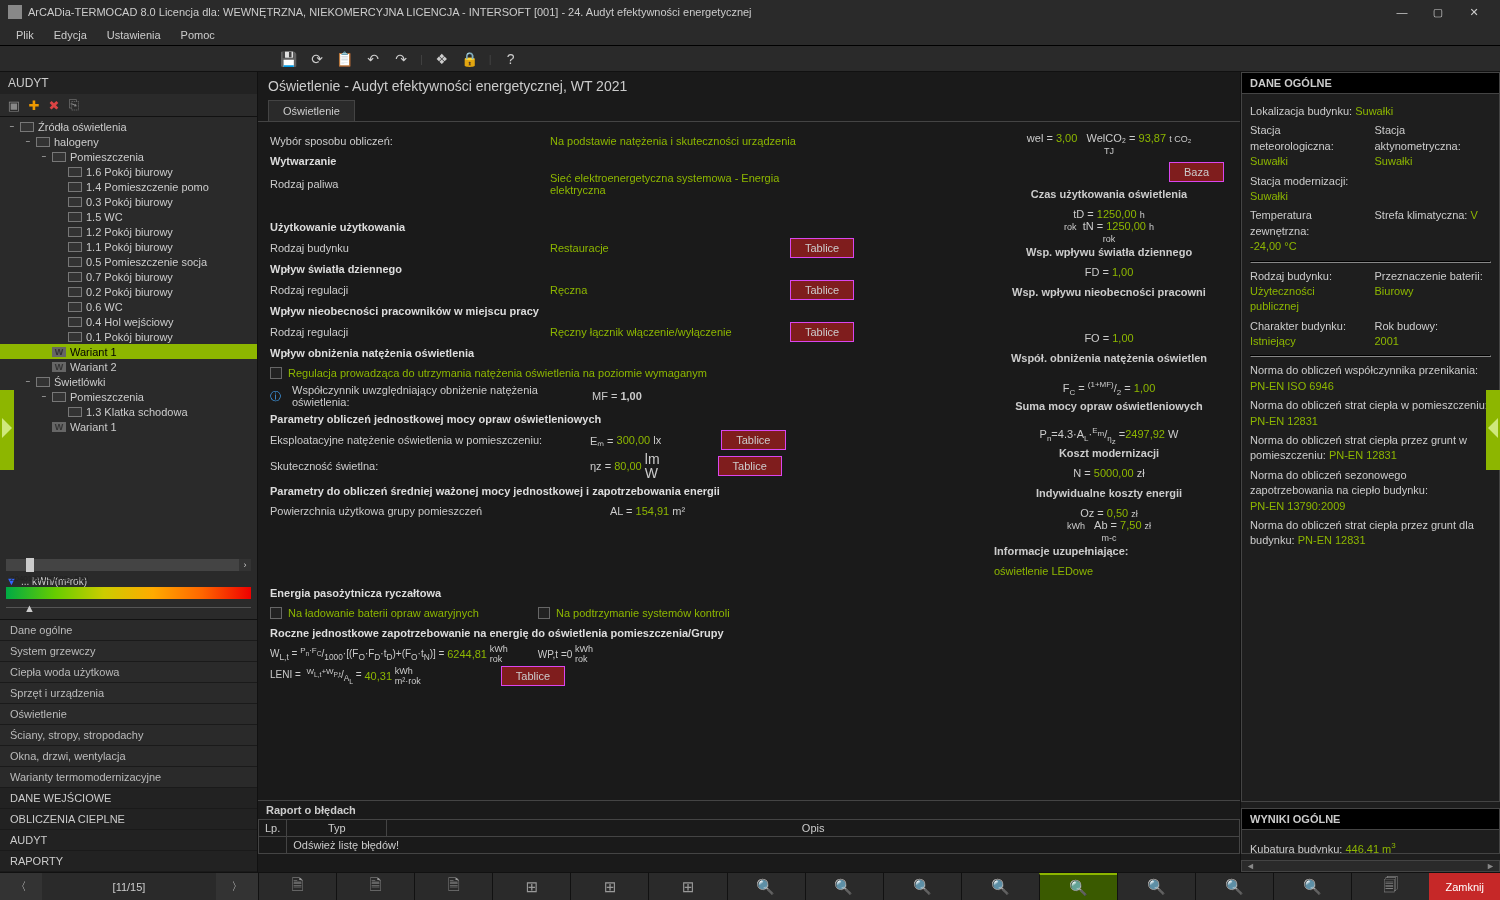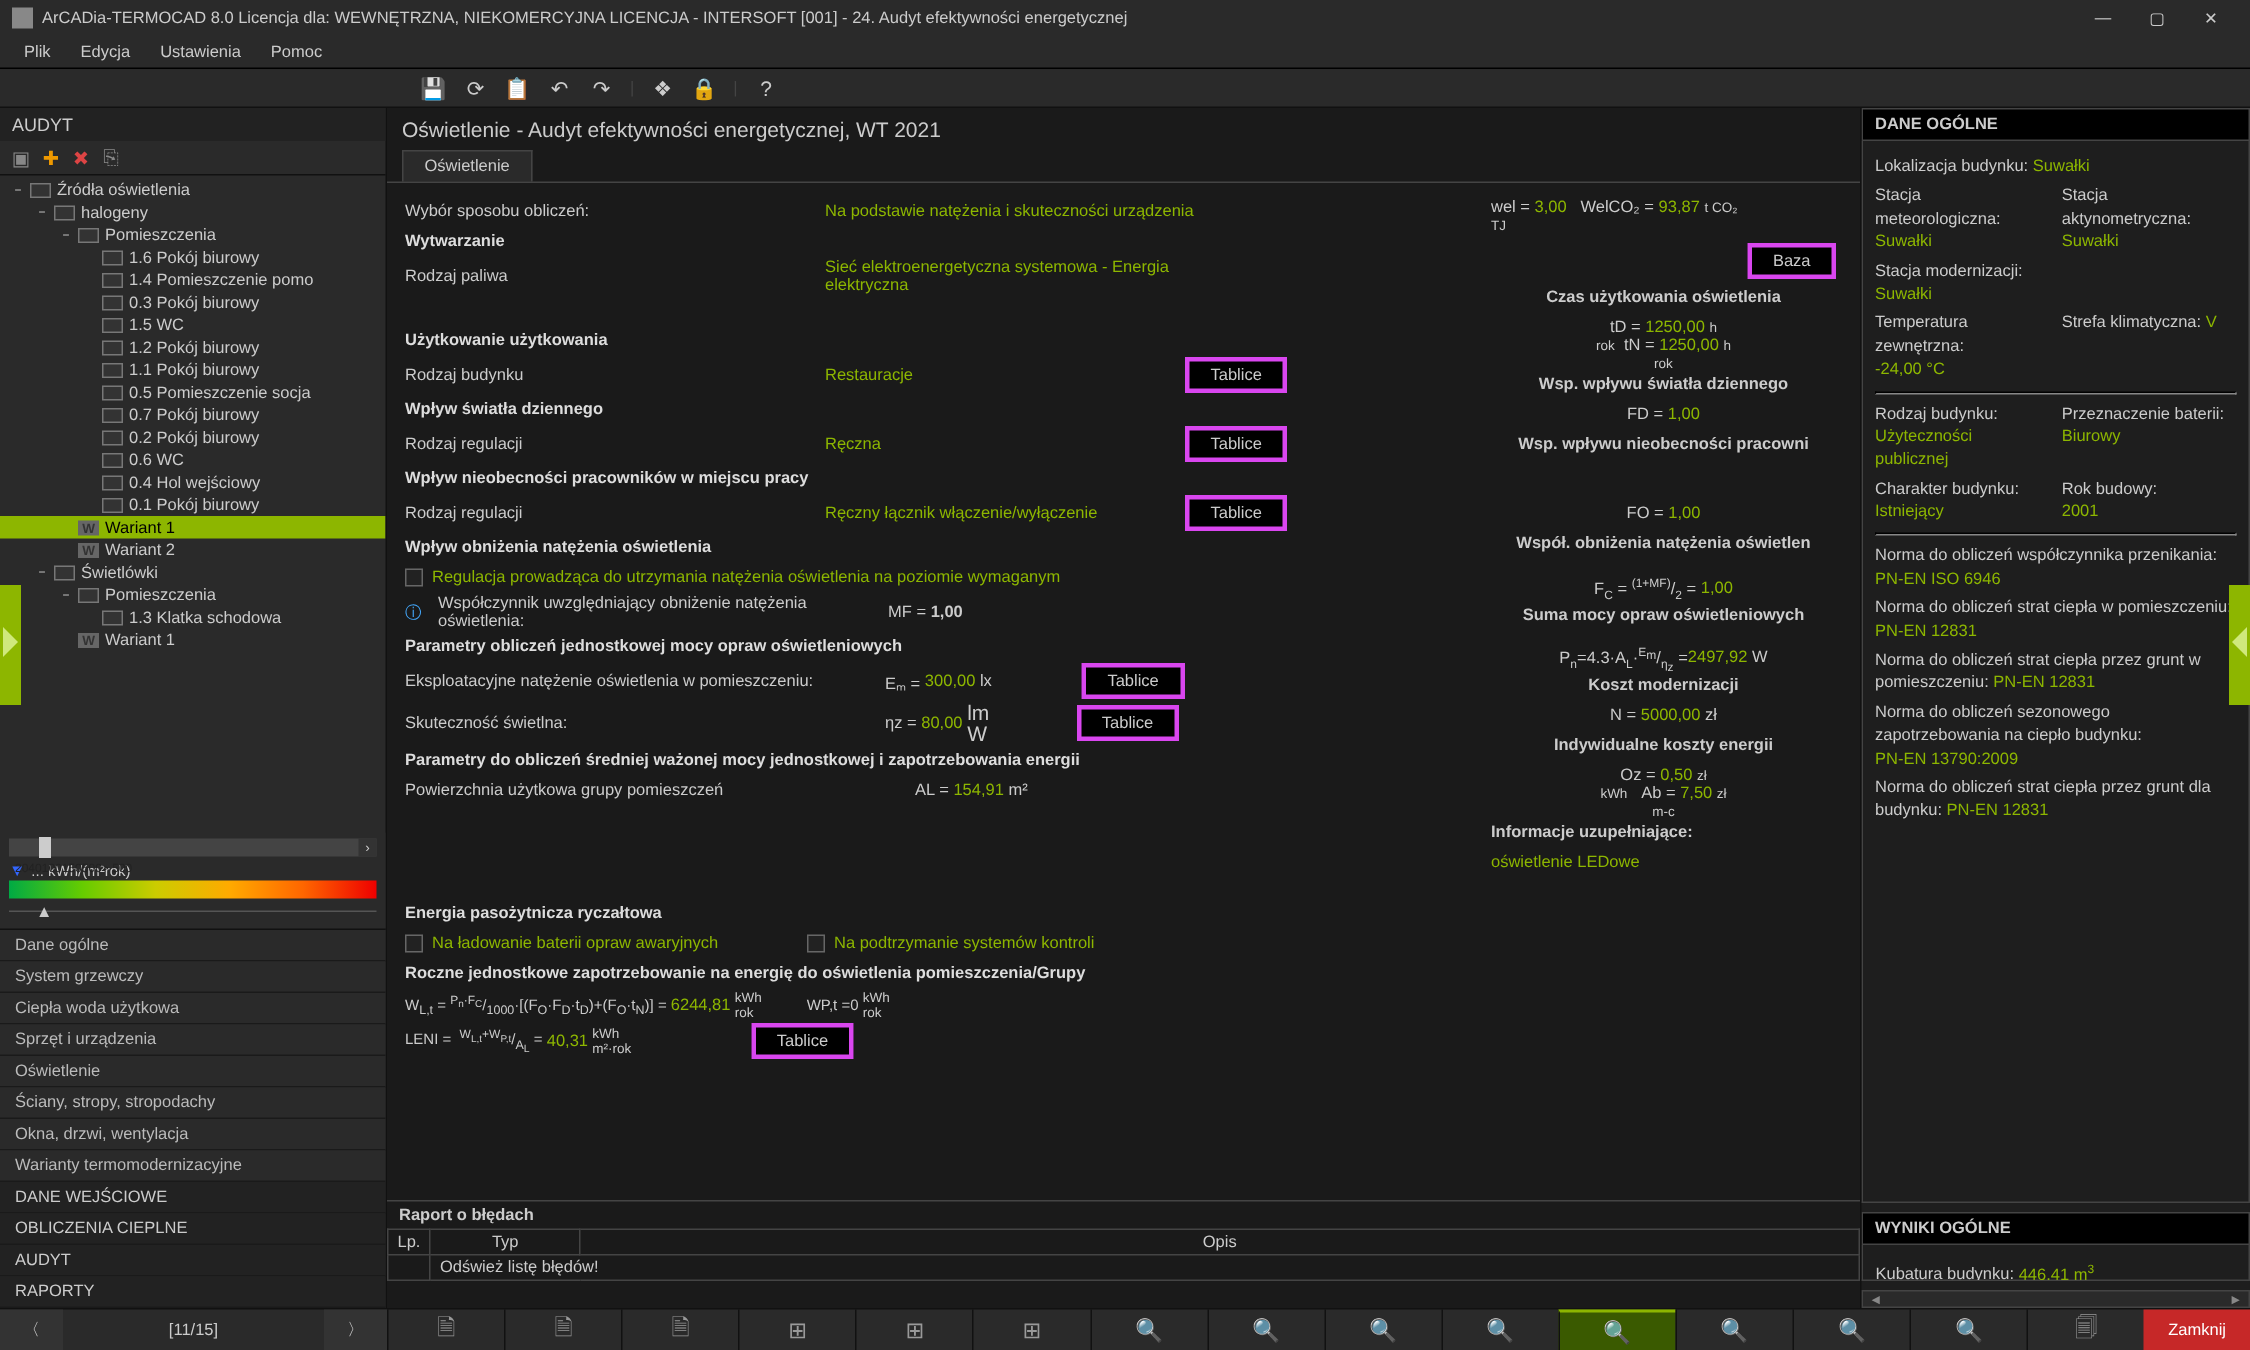--- a/index.html
+++ b/index.html
@@ -37,21 +37,21 @@
 .sec.hdr{background:#222;color:#ccc;font-weight:normal}
 .center{flex:1;background:#1a1a1a;display:flex;flex-direction:column;overflow:hidden}
 .c-title{padding:6px 10px;color:#ccc;font-size:14px;background:#1a1a1a}
 .tab-strip{display:flex;padding-left:10px;background:#1a1a1a}
 .tab{padding:4px 14px;background:#2a2a2a;border:1px solid #444;border-bottom:none;color:#ccc;font-size:11px;cursor:pointer}
 .c-body{flex:1;overflow:auto;padding:8px 12px;border-top:1px solid #444;position:relative}
 .row{display:flex;align-items:center;margin:2px 0;min-height:18px}
 .lbl-l{width:280px;color:#ccc;font-size:11px}
 .lbl-l.b{font-weight:bold;color:#ddd}
 .val-g{color:#8db600;font-size:11px}
-.btn-dk{background:#000000;color:#ccc;border:3px solid #d946ef;padding:3px 14px;font-size:11px;cursor:pointer}
+.btn-dk{background:#7f1d1d;color:#ccc;border:1px solid #d946ef;padding:3px 14px;font-size:11px;cursor:pointer}
 .right-col{position:absolute;right:16px;top:8px;width:230px;font-size:11px}
 .rc-row{margin:2px 0;min-height:18px;color:#ccc;text-align:center}
 .rc-row sub{font-size:8px}
 .rc-g{color:#8db600}
 .report{border-top:1px solid #444;background:#1a1a1a}
 .report-hd{padding:3px 8px;color:#ccc;font-size:11px;font-weight:bold}
 .report-tbl{width:100%;border-collapse:collapse}
 .report-tbl th,.report-tbl td{border:1px solid #444;padding:2px 6px;font-size:11px;color:#ccc;text-align:center;font-weight:normal}
 .report-tbl td.l{text-align:left}
 .rpanel{width:260px;background:#1e1e1e;border-left:1px solid #111;display:flex;flex-direction:column;overflow:hidden}
@@ -360,21 +360,21 @@
           <span class="chk"></span>
           <span class="val-g">Na podtrzymanie systemów kontroli</span>
         </div>
       <div class="row">
           <span class="lbl-l b" style="width:auto">Roczne jednostkowe zapotrzebowanie na energię do oświetlenia pomieszczenia/Grupy</span>
         </div>
       <div class="row" style="font-size:10px"><span>W<sub>L,t</sub> = <sup>P<sub>n</sub>·F<sub>C</sub></sup>/<sub>1000</sub>·[(F<sub>O</sub>·F<sub>D</sub>·t<sub>D</sub>)+(F<sub>O</sub>·t<sub>N</sub>)] =</span>&nbsp;<span class="val-g">6244,81</span>&nbsp;<span style="font-size:9px">kWh<br>rok</span><span style="width:30px"></span><span>WP,t =</span><span>0</span>&nbsp;<span style="font-size:9px">kWh<br>rok</span></div>
       <div class="row" style="font-size:10px"><span>LENI = &nbsp;<sup>W<sub>L,t</sub>+W<sub>P,t</sub></sup>/<sub>A<sub>L</sub></sub> =</span>&nbsp;<span class="val-g">40,31</span>&nbsp;<span style="font-size:9px">kWh<br>m²·rok</span><button class="btn-dk" style="margin-left:80px">Tablice</button></div>
 
       <div class="right-col">
-        <div class="rc-row" style="text-align:left"><span>wel =</span> <span class="rc-g">3,00</span>&nbsp;&nbsp;&nbsp;<span>WelCO₂ =</span> <span class="rc-g">93,87</span> <span style="font-size:9px">t CO₂<br>TJ</span></div>
+        <div class="rc-row" style="text-align:center"><span>wel =</span> <span class="rc-g">3,00</span>&nbsp;&nbsp;&nbsp;<span>WelCO₂ =</span> <span class="rc-g">93,87</span> <span style="font-size:9px">t CO₂<br>TJ</span></div>
         <div class="rc-row" style="text-align:right;margin-top:6px"><button class="btn-dk">Baza</button></div>
         <div class="rc-row" style="font-weight:bold;margin-top:6px">Czas użytkowania oświetlenia</div>
         <div class="rc-row"><span>tD =</span> <span class="rc-g">1250,00</span> <span style="font-size:9px">h<br>rok</span>&nbsp;&nbsp;<span>tN =</span> <span class="rc-g">1250,00</span> <span style="font-size:9px">h<br>rok</span></div>
         <div class="rc-row" style="font-weight:bold">Wsp. wpływu światła dziennego</div>
         <div class="rc-row"><span>FD =</span> <span class="rc-g">1,00</span></div>
         <div class="rc-row" style="font-weight:bold">Wsp. wpływu nieobecności pracowni</div>
         <div class="rc-row" style="margin-top:28px"><span>FO =</span> <span class="rc-g">1,00</span></div>
         <div class="rc-row" style="font-weight:bold">Współ. obniżenia natężenia oświetlen</div>
         <div class="rc-row" style="margin-top:10px"><span>F<sub>C</sub> = <sup>(1+MF)</sup>/<sub>2</sub> =</span> <span class="rc-g">1,00</span></div>
         <div class="rc-row" style="font-weight:bold">Suma mocy opraw oświetleniowych</div>

